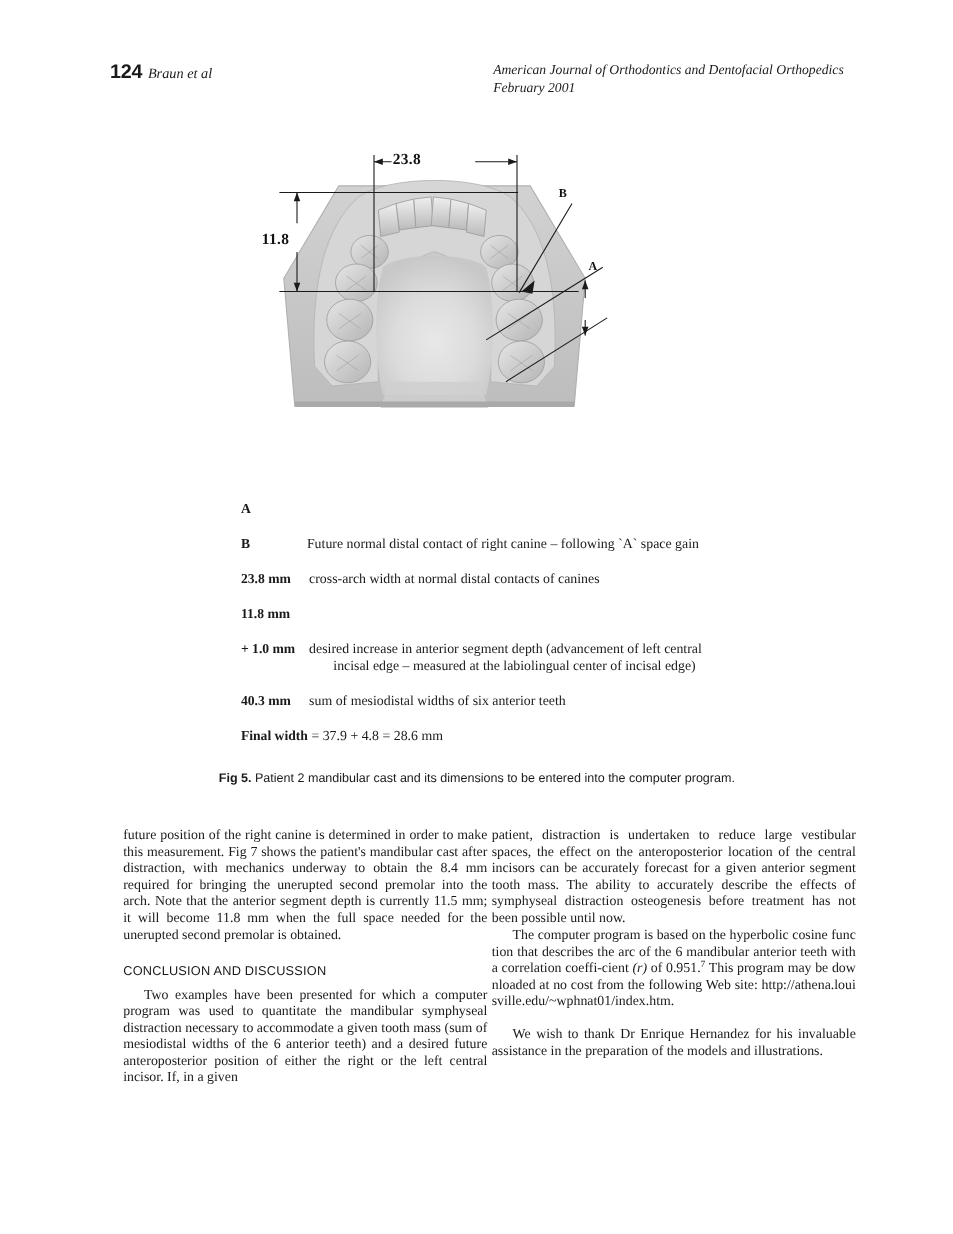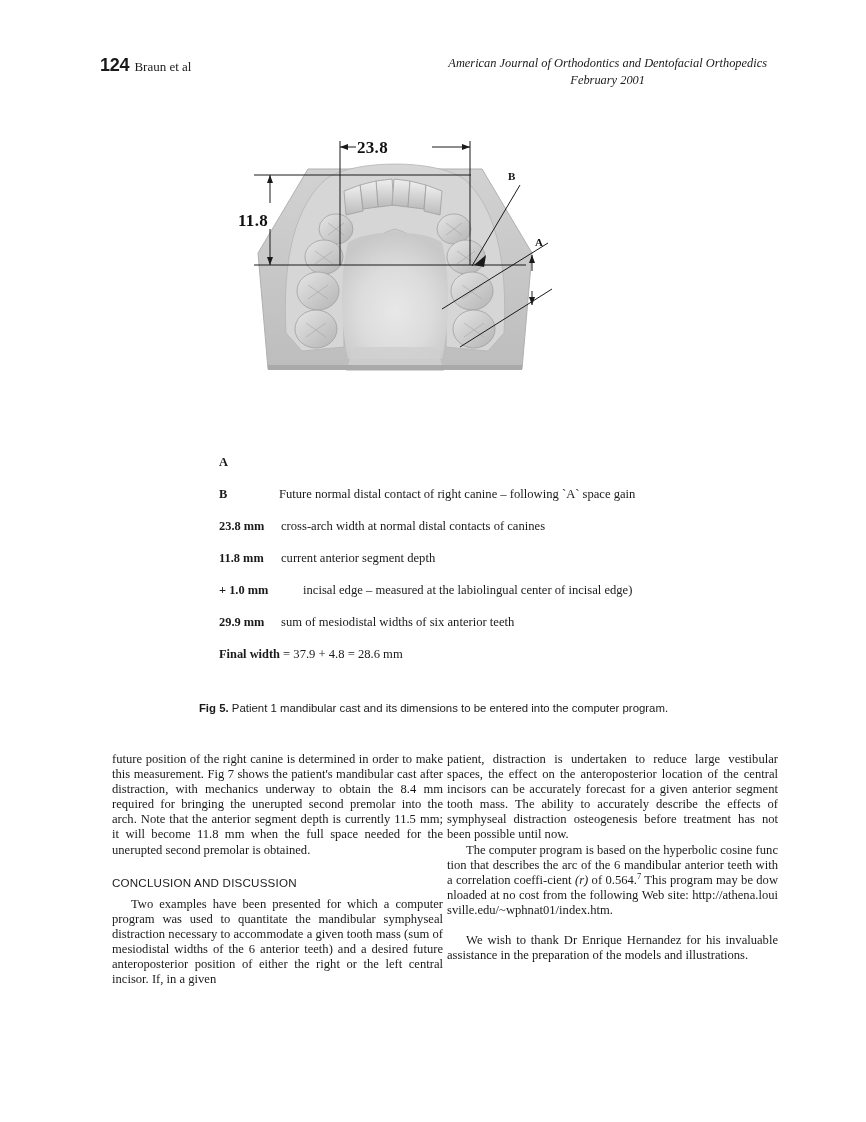--- a/index.html
+++ b/index.html
@@ -32,28 +32,29 @@
     white-space: nowrap;
   }
   .runhead-pageno {
     font-weight: bold;
     font-style: normal;
     font-family: "Liberation Sans", sans-serif;
     font-size: 18px;
     letter-spacing: -0.2px;
   }
   .runhead-author {
+    font-style: italic;
     font-size: 13px;
     padding-left: 5px;
   }
   .runhead-right {
     position: absolute;
     right: 0;
     top: 0;
-    text-align: center;
+    text-align: left;
     font-style: italic;
     font-size: 12.4px;
     line-height: 17px;
     white-space: nowrap;
   }
 
   
   .figure-area {
     position: absolute;
     left: 236px;
@@ -66,21 +67,21 @@
     inset: 0;
     overflow: hidden;
   }
   .cast-svg { display: block; }
 
   
   .ann {
     position: absolute;
     font-family: "Liberation Serif", serif;
     font-weight: bold;
-    font-size: 17px;
+    font-size: 14px;
     color: #111;
     letter-spacing: 0.3px;
   }
   .ann-w   { left: 121px; top: 5px; }
   .ann-d   { left: 2px;  top: 78px; }
   .ann-b   { left: 272px; top: 37px; font-size: 11px; }
   .ann-a   { left: 299px; top: 103px; font-size: 11px; }
 
   
   .legend {
@@ -303,51 +304,51 @@
     <div class="legend-val">Future normal distal contact of right canine – following `A` space gain</div>
   </div>
 
   <div class="legend-row">
     <div class="legend-key k-wide">23.8 mm</div>
     <div class="legend-val">cross-arch width at normal distal contacts of canines</div>
   </div>
 
   <div class="legend-row">
     <div class="legend-key k-wide">11.8 mm</div>
-    <div class="legend-val">current anterior segment depth</div>
   </div>
 
   <div class="legend-row">
     <div class="legend-key k-wide">+ 1.0 mm</div>
     <div class="legend-val">
+      <span>desired increase in anterior segment depth (advancement of left central</span>
       <span class="cont">incisal edge – measured at the labiolingual center of incisal edge)</span>
     </div>
   </div>
 
   <div class="legend-row">
-    <div class="legend-key k-wide">29.9 mm</div>
+    <div class="legend-key k-wide">40.3 mm</div>
     <div class="legend-val">sum of mesiodistal widths of six anterior teeth</div>
   </div>
 
 
   <div class="legend-final">
     <b>Final width</b>
     <span>=  37.9 + 4.8  =  28.6 mm</span>
   </div>
 </div>
 
 <div class="caption">
   <b>Fig 5.</b>
-  <span>Patient 1 mandibular cast and its dimensions to be entered into the computer program.</span>
+  <span>Patient 2 mandibular cast and its dimensions to be entered into the computer program.</span>
 </div>
 
 <div class="col col-left">
   <p>future position of the right canine is determined in order to make this measurement. Fig 7 shows the patient's mandibular cast after distraction, with mechanics underway to obtain the 8.4 mm required for bringing the unerupted second premolar into the arch. Note that the anterior segment depth is currently 11.5 mm; it will become 11.8 mm when the full space needed for the unerupted second premolar is obtained.</p>
   <div class="sec-head">CONCLUSION AND DISCUSSION</div>
   <p class="indent">Two examples have been presented for which a computer program was used to quantitate the mandibular symphyseal distraction necessary to accommodate a given tooth mass (sum of mesiodistal widths of the 6 anterior teeth) and a desired future anteroposterior position of either the right or the left central incisor. If, in a given</p>
 </div>
 
 <div class="col col-right">
   <p>patient, distraction is undertaken to reduce large vestibular spaces, the effect on the anteroposterior location of the central incisors can be accurately forecast for a given anterior segment tooth mass. The ability to accurately describe the effects of symphyseal distraction osteogenesis before treatment has not been possible until now.</p>
-  <p class="indent urlline"><span>The computer program is based on the hyperbolic cosine function that describes the arc of the 6 mandibular anterior teeth with a correlation coeffi-cient </span><span class="ital">(r)</span><span> of 0.564.</span><sup>7</sup><span> This program may be downloaded at no cost from the following Web site: http://athena.louisville.edu/~wphnat01/index.htm.</span></p>
+  <p class="indent urlline"><span>The computer program is based on the hyperbolic cosine function that describes the arc of the 6 mandibular anterior teeth with a correlation coeffi-cient </span><span class="ital">(r)</span><span> of 0.951.</span><sup>7</sup><span> This program may be downloaded at no cost from the following Web site: http://athena.louisville.edu/~wphnat01/index.htm.</span></p>
   <div class="spacer-p"></div>
   <p class="indent">We wish to thank Dr Enrique Hernandez for his invaluable assistance in the preparation of the models and illustrations.</p>
 </div>
 
 </body></html>

